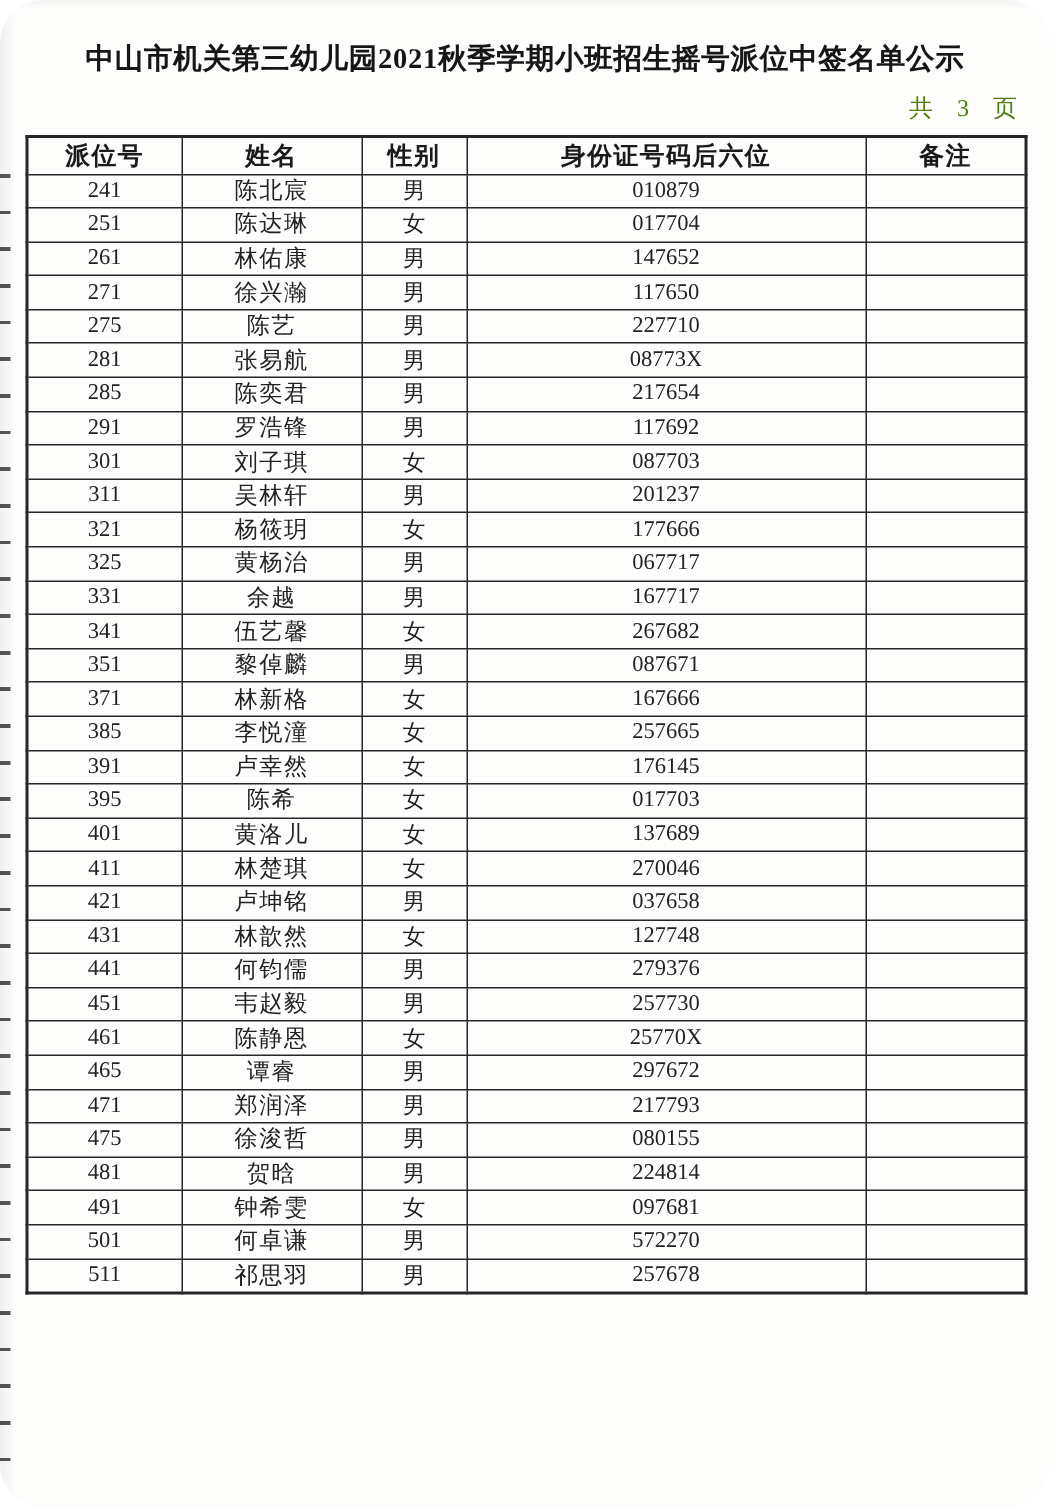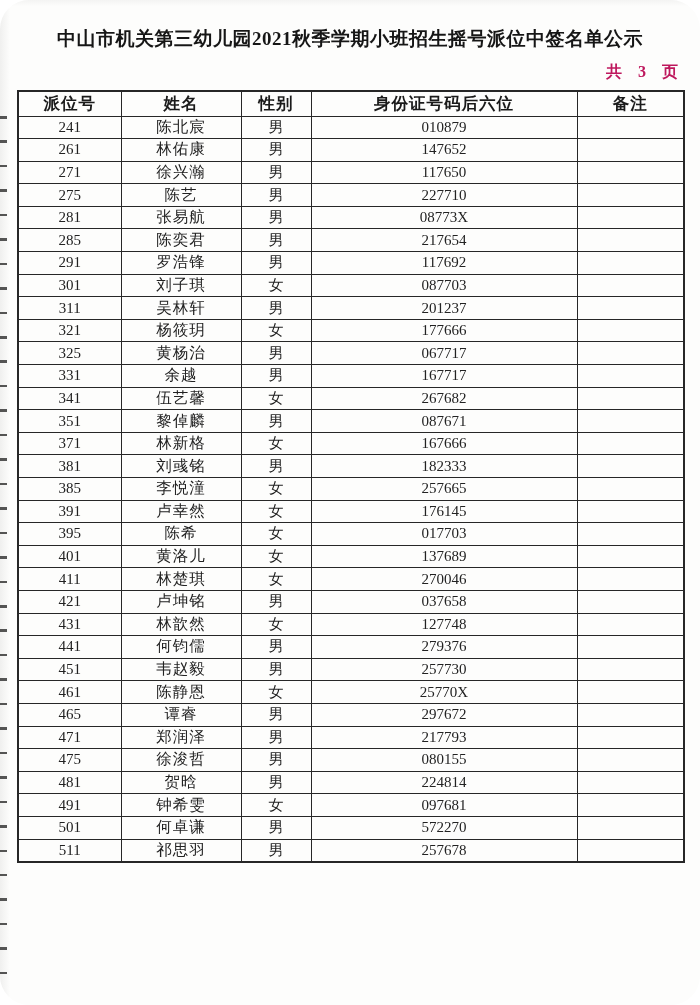--- a/index.html
+++ b/index.html
@@ -35,23 +35,23 @@
     font-size: 19px;
     font-weight: bold;
     letter-spacing: 0.5px;
     color: #161616;
   }
   .page-count {
     position: absolute;
     top: 62px;
     right: 22px;
     font-size: 16px;
-    font-weight: bold;
+    font-weight: normal;
     word-spacing: 12px;
-    color: #be185d;
+    color: #4d7c0f;
   }
   table.roster {
     position: absolute;
     top: 90px;
     left: 17px;
     width: 666px;
     border-collapse: collapse;
     table-layout: fixed;
     background: #fdfdfc;
   }
@@ -127,20 +127,27 @@
     </thead>
     <tbody>
         <tr>
           <td>241</td>
           <td class="name-cell">陈北宸</td>
           <td>男</td>
           <td>010879</td>
           <td></td>
         </tr>
         <tr>
+          <td>251</td>
+          <td class="name-cell">陈达琳</td>
+          <td>女</td>
+          <td>017704</td>
+          <td></td>
+        </tr>
+        <tr>
           <td>261</td>
           <td class="name-cell">林佑康</td>
           <td>男</td>
           <td>147652</td>
           <td></td>
         </tr>
         <tr>
           <td>271</td>
           <td class="name-cell">徐兴瀚</td>
           <td>男</td>
@@ -225,27 +232,20 @@
           <td></td>
         </tr>
         <tr>
           <td>371</td>
           <td class="name-cell">林新格</td>
           <td>女</td>
           <td>167666</td>
           <td></td>
         </tr>
         <tr>
-          <td>381</td>
-          <td class="name-cell">刘彧铭</td>
-          <td>男</td>
-          <td>182333</td>
-          <td></td>
-        </tr>
-        <tr>
           <td>385</td>
           <td class="name-cell">李悦潼</td>
           <td>女</td>
           <td>257665</td>
           <td></td>
         </tr>
         <tr>
           <td>391</td>
           <td class="name-cell">卢幸然</td>
           <td>女</td>

